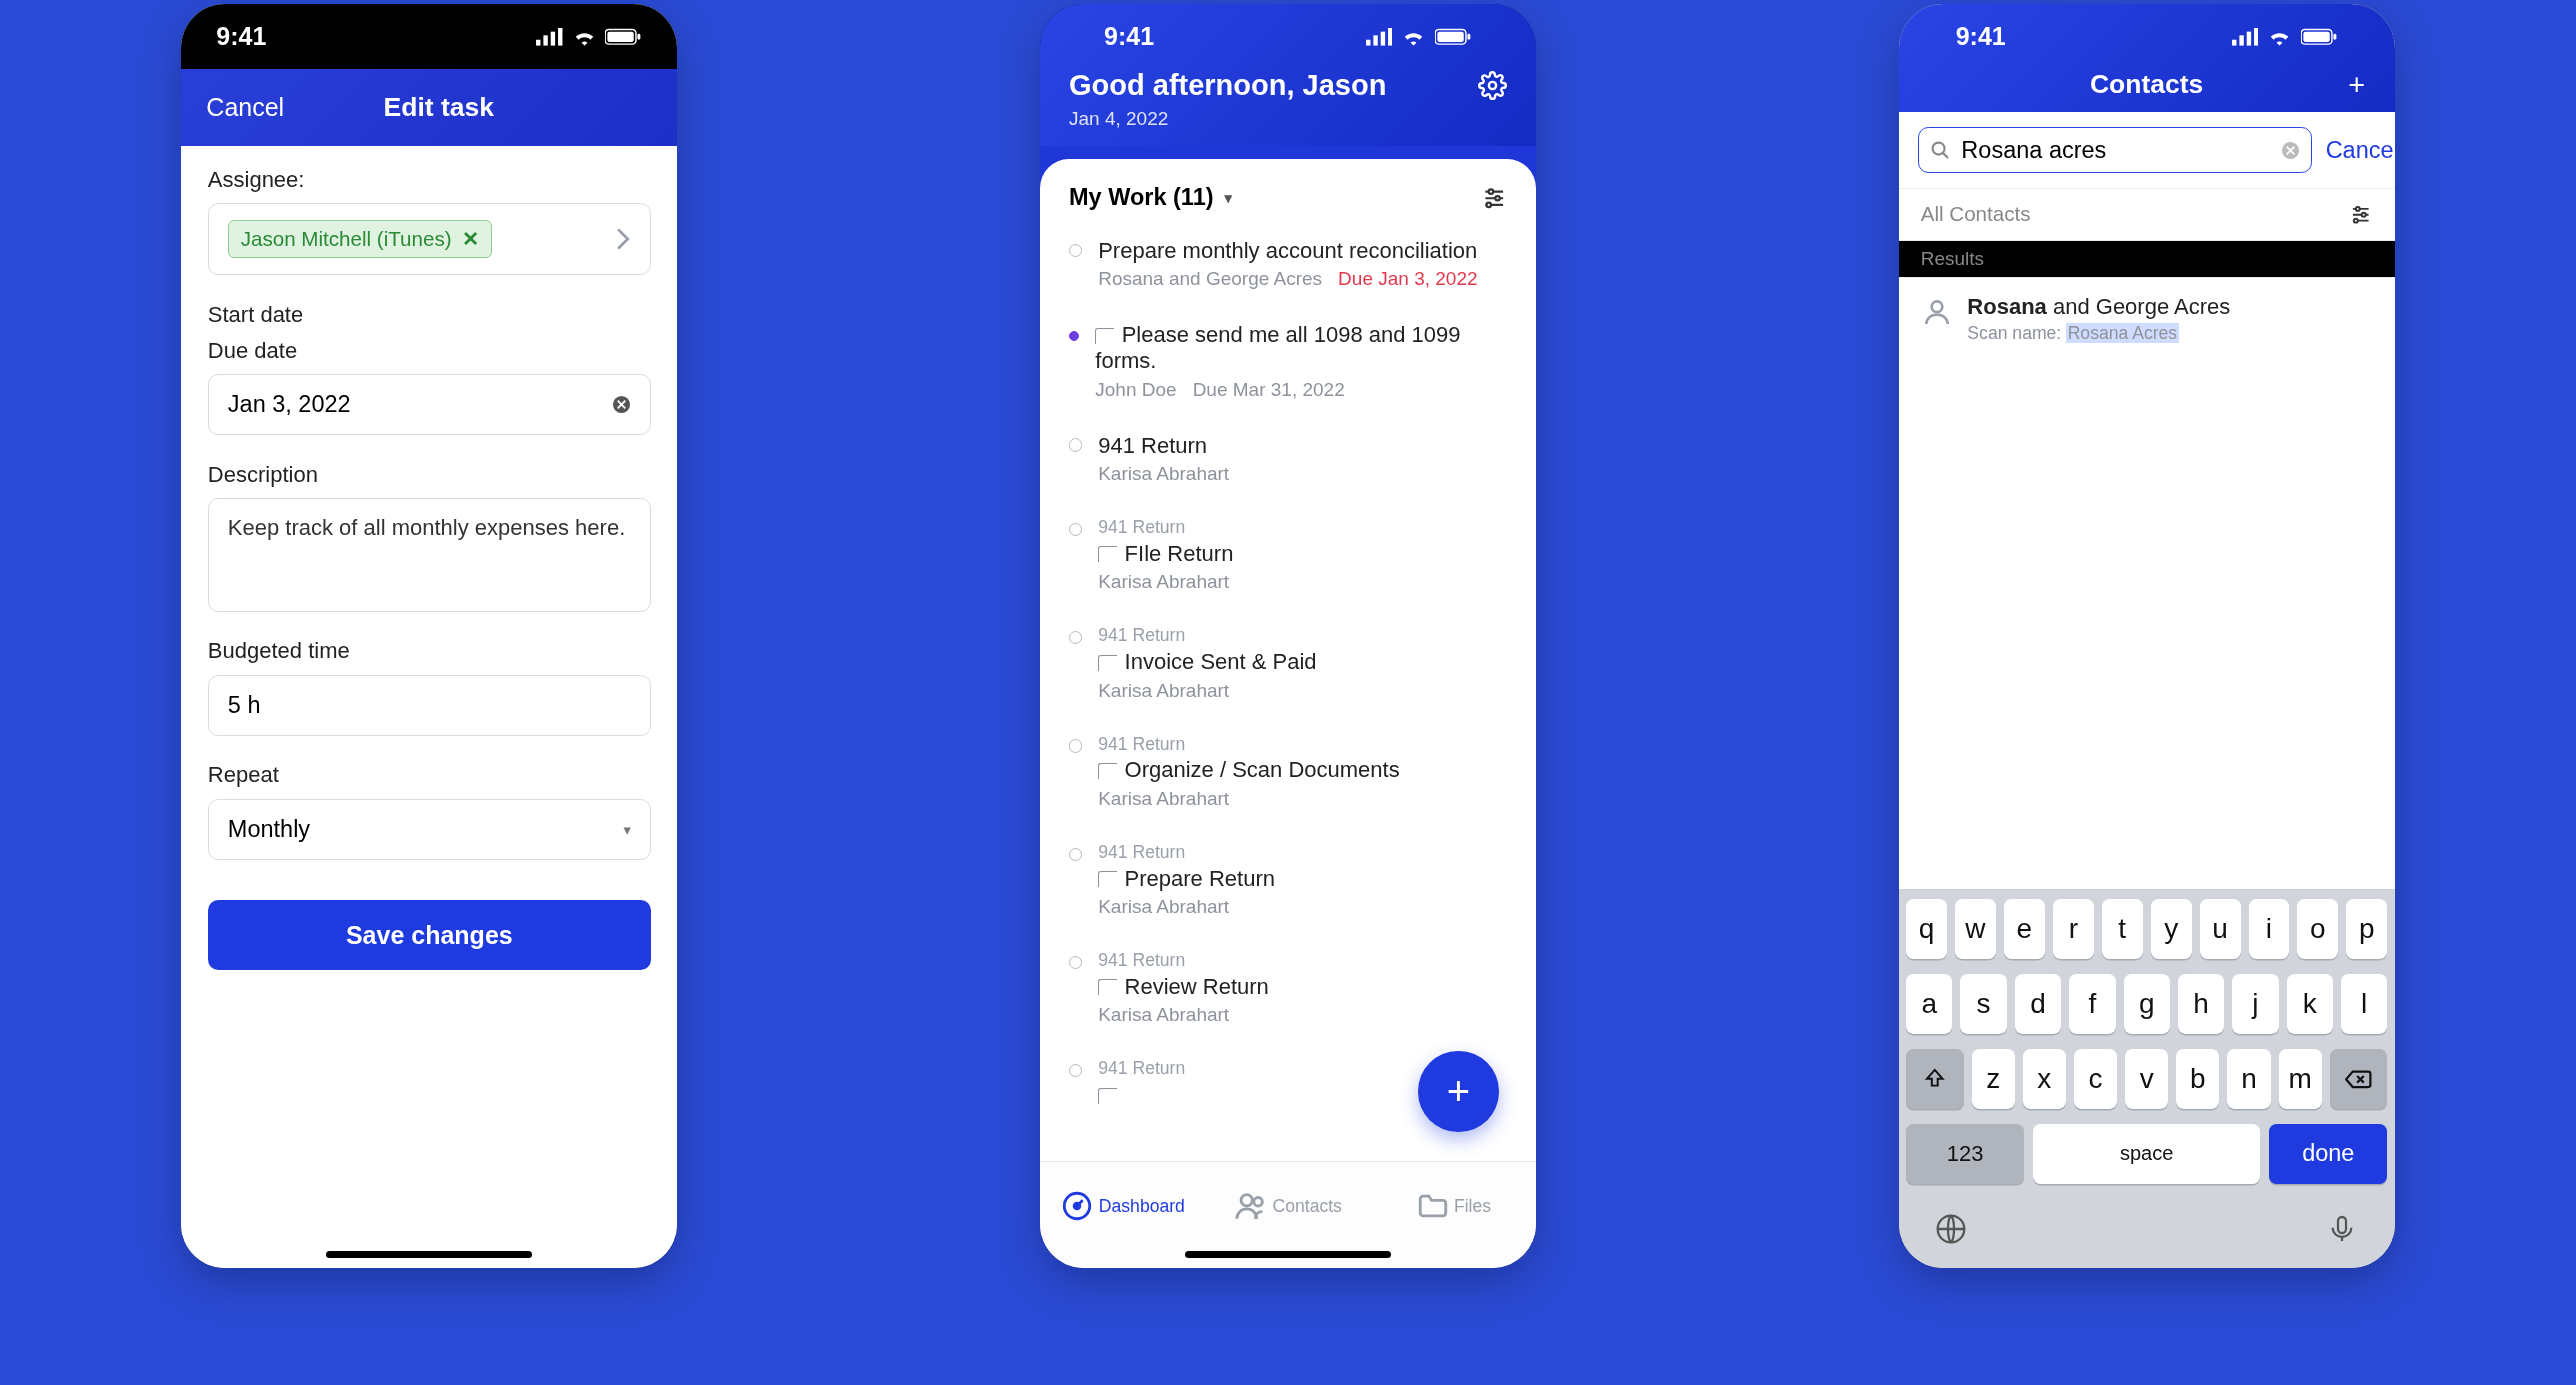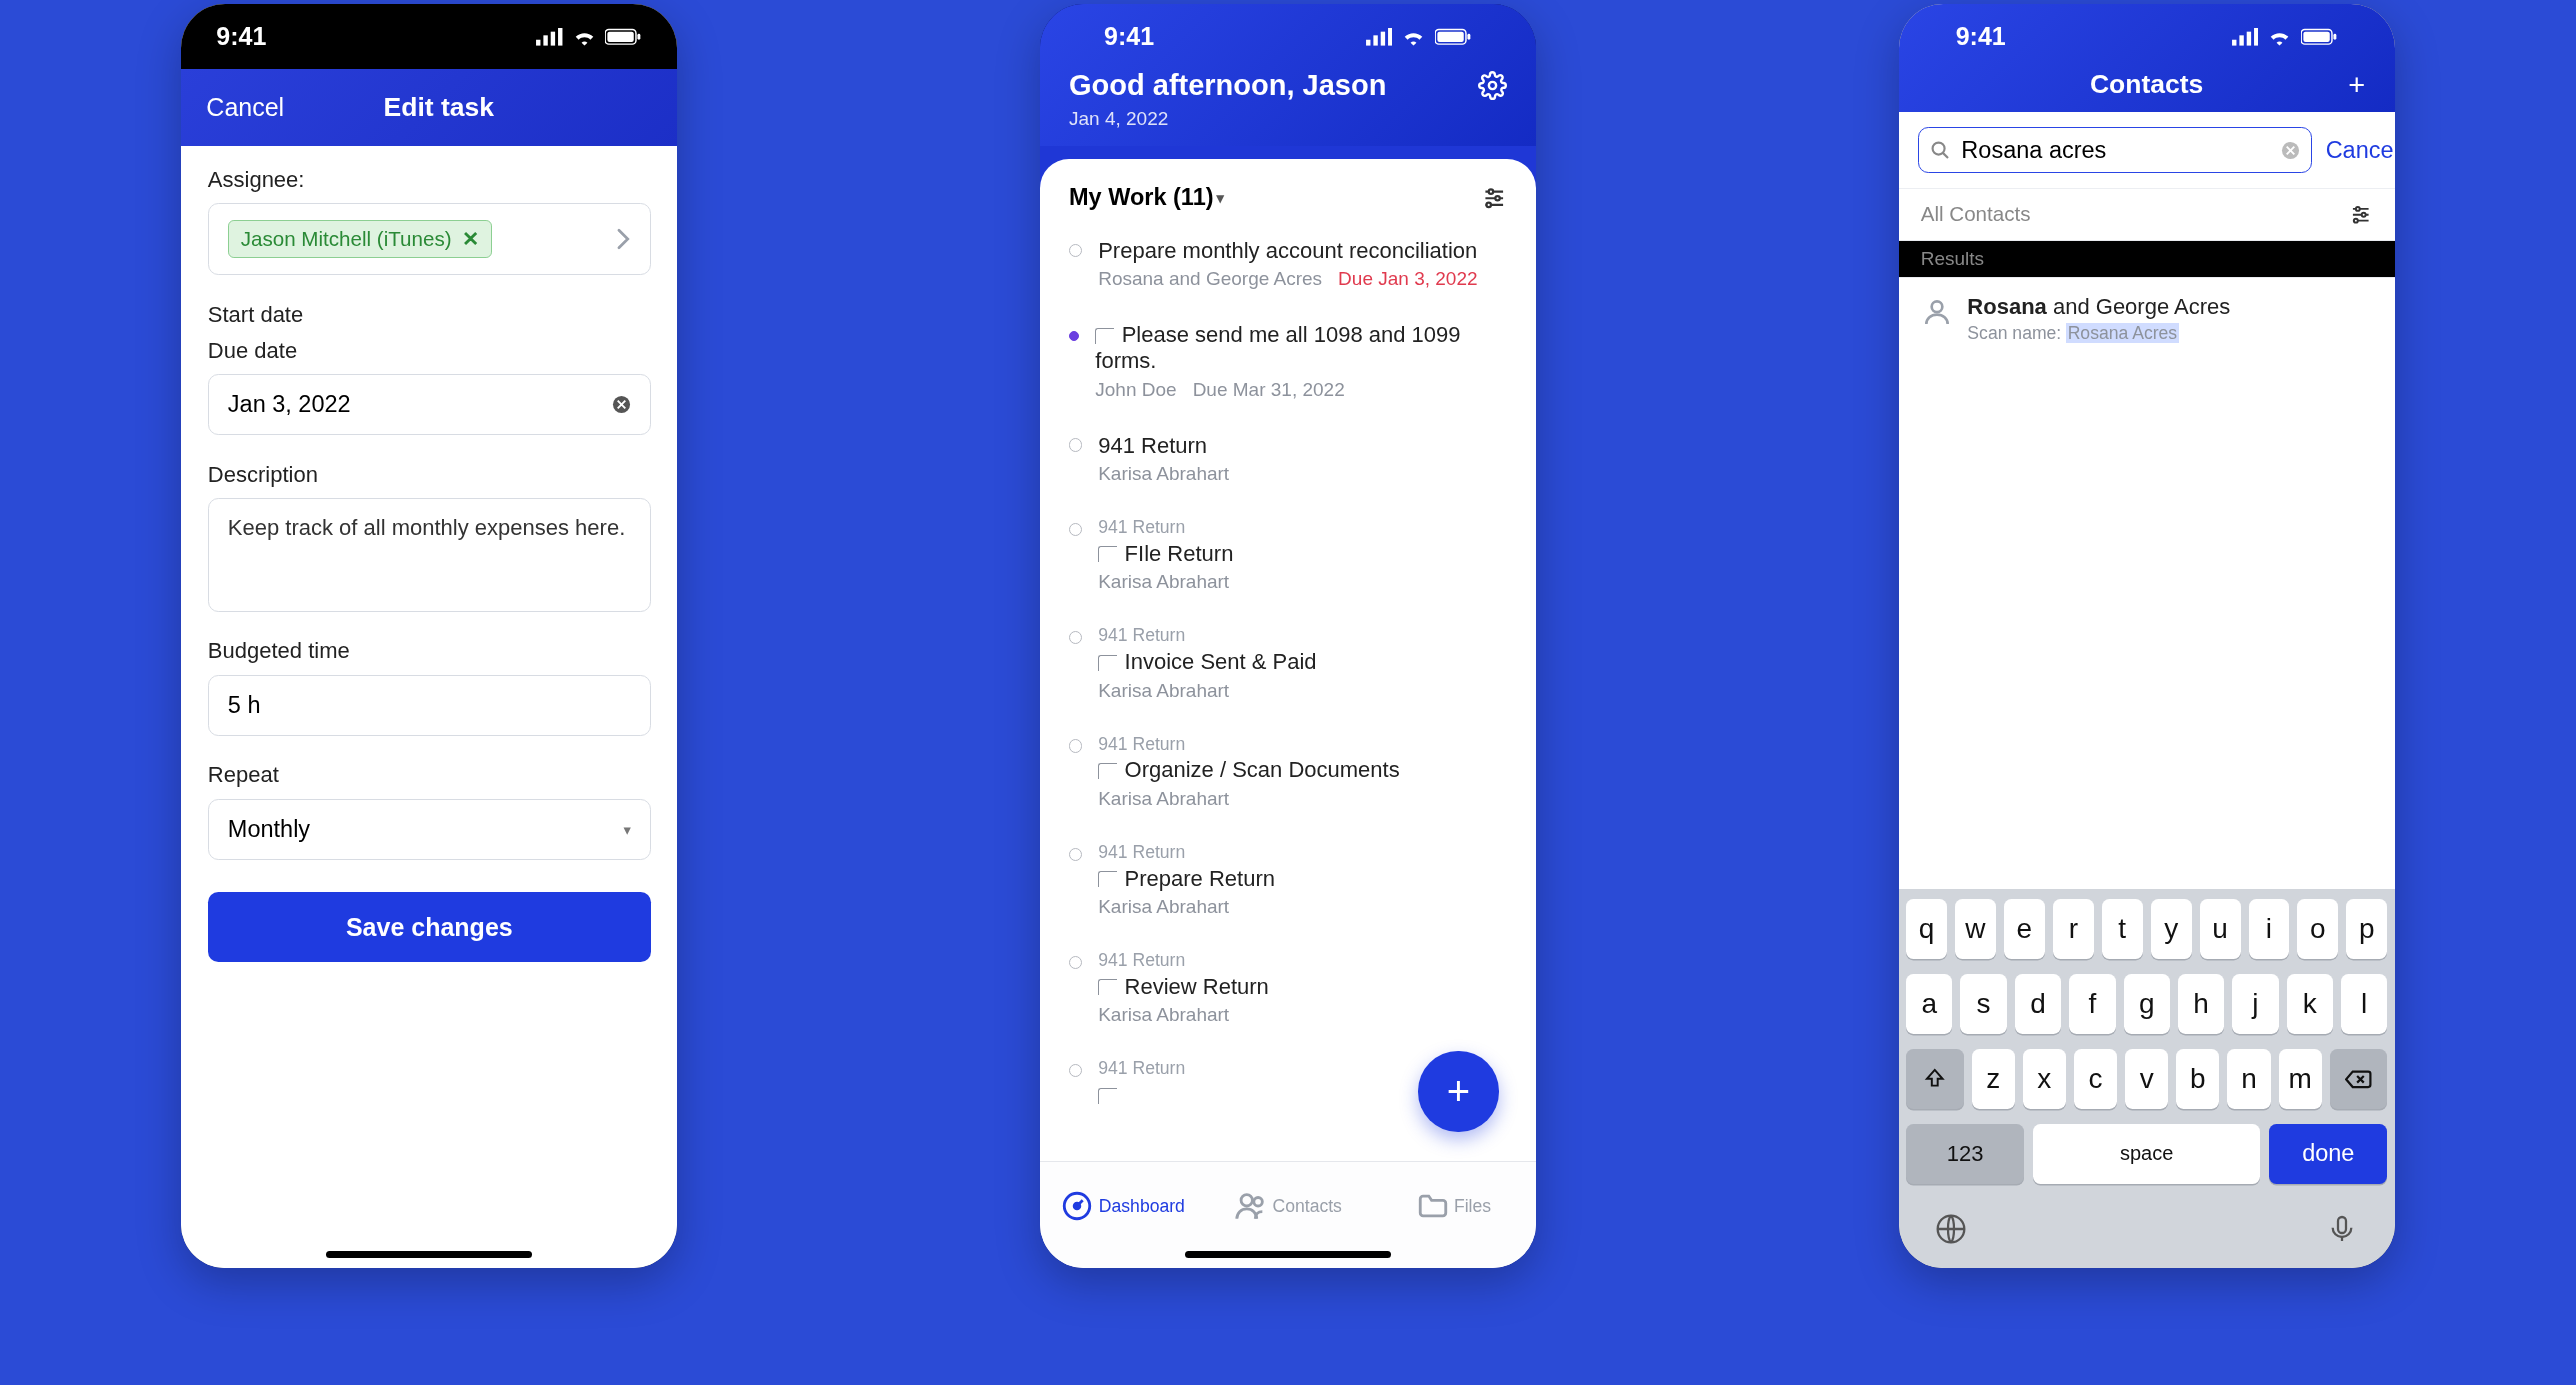--- a/index.html
+++ b/index.html
@@ -51,37 +51,37 @@
     background:#dff3e0; border:0.7px solid #8ccf92; color:#2a8a36;
     padding:5.9px 11.8px; border-radius:5.9px; font-size:20.6px;
   }
   .chip .x { font-weight:700; color:#2a8a36; }
   .clear-x { color:#777; font-size:20.6px; }
   .textarea { border:0.7px solid #d8dce3; border-radius:10.3px; padding:16px 19px; font-size:22px; color:#333; height:114px; margin-bottom:26.5px;}
   .select-caret { color:#777; font-size:14.7px; }
   .save-btn {
     background:#1f3be0; color:#fff; border:none; border-radius:10.3px;
     font-size:25px; font-weight:600; padding:20.6px; width:100%; text-align:center;
-    margin-top:6px;
+    margin-top:14px;
   }
 
   
   .p2-screen { background: #1f37d6; }
   .p2-header {
     background: linear-gradient(135deg,#2a45e5,#142bc4);
     padding: 0 29px 16px 29px; color:#fff;
   }
   .p2-greet { font-size:29px; font-weight:600; display:flex; justify-content:space-between; align-items:center; }
   .p2-date { font-size:19px; opacity:0.85; margin-top:5.9px; }
   .p2-card {
     background:#fff; border-radius:29px 29px 0 0; margin-top:13.2px; flex:1;
     display:flex; flex-direction:column; overflow:hidden;
   }
   .p2-card-head { display:flex; justify-content:space-between; align-items:center; padding:25px 29px 10.3px 29px;}
-  .p2-mywork { font-size:23.5px; font-weight:600; display:flex; align-items:center; gap:3px;justify-content:space-between;}
+  .p2-mywork { font-size:23.5px; font-weight:600; display:flex; align-items:center; gap:11px;justify-content:space-between;}
   .p2-list { flex:1; overflow:auto; padding:0 29px 22px 29px; }
   .task { display:flex; gap:16px; padding:16px 0; }
   .task .bullet { width:13.2px; height:13.2px; border:1.5px solid #b6b9c0; border-radius:50%; margin-top:5.9px; flex-shrink:0;}
   .task .bullet.purple { background:#6b3fe0; border-color:#6b3fe0; width:10.3px; height:10.3px; margin-top:8.8px;}
   .task .content { font-size:22px; color:#333; flex:1; }
   .task .content .title-row { color:#222; }
   .task .content .meta { font-size:19px; color:#8d929c; margin-top:4.4px; display:flex; gap:16px;}
   .task .content .due-red { color:#e03a4e; }
   .task .subtask-icon { display:inline-block; width:19px; height:16px; border:1.5px solid #8d929c; border-right:none; border-bottom:none; border-radius:2.9px 0 0 0; margin-right:7.4px; position:relative; top:1.5px;}
   .task .mini { font-size:17.6px; color:#9aa0aa; margin-bottom:2.9px; }

